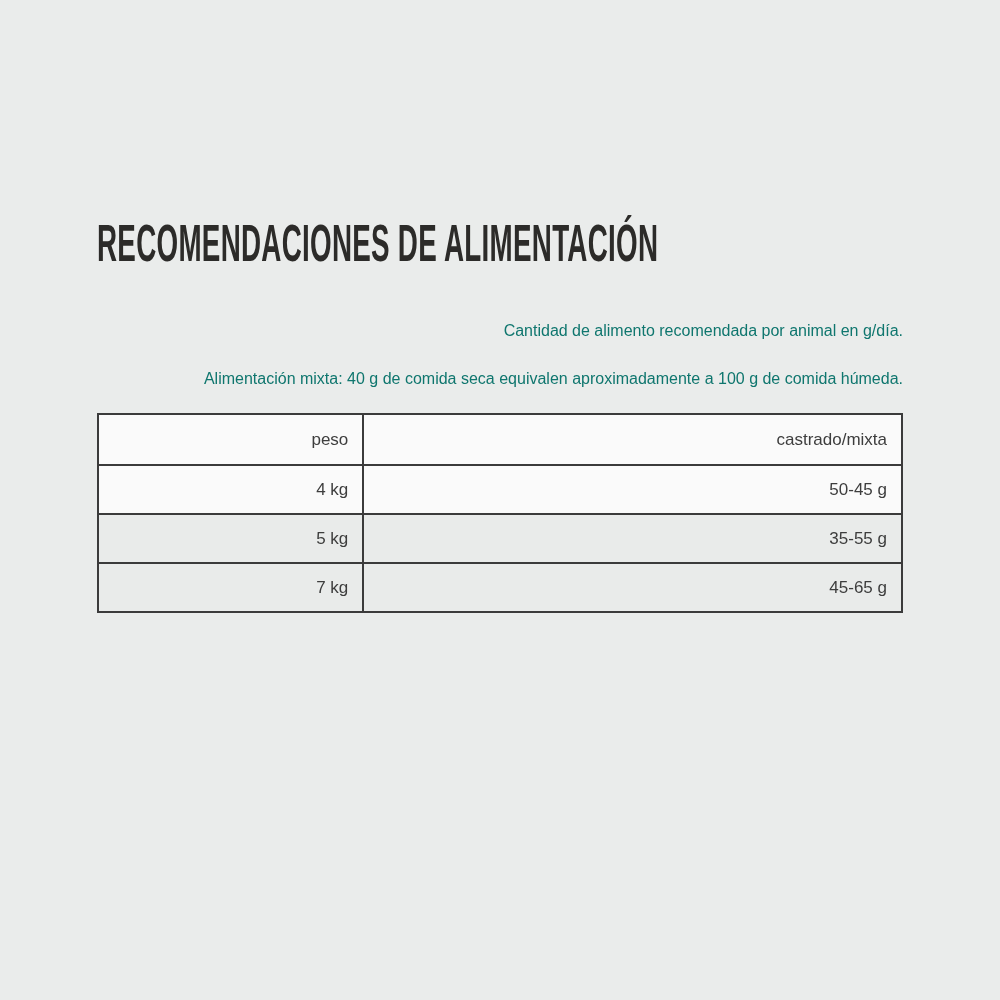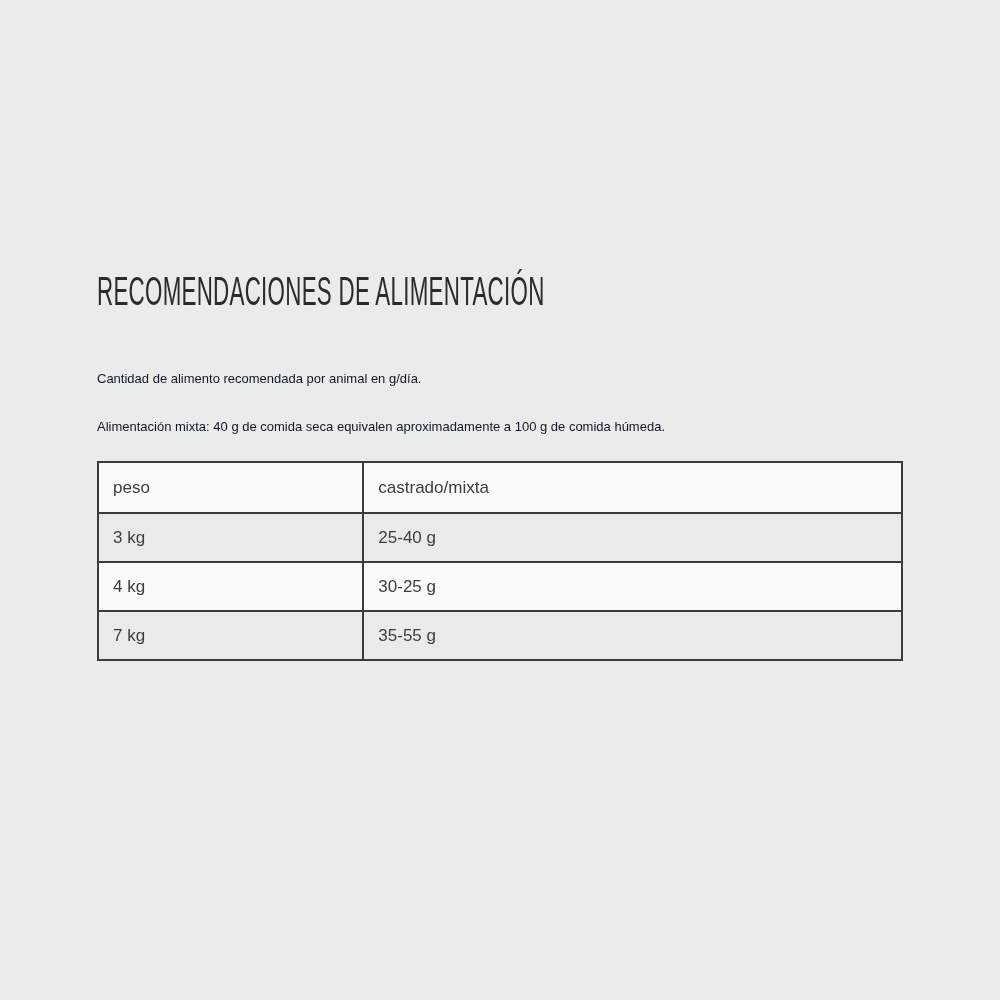--- a/index.html
+++ b/index.html
@@ -9,53 +9,53 @@
     background: #eaeceb;
     font-family: "Liberation Sans", sans-serif;
     overflow: hidden;
   }
   .content {
     width: 806px;
     margin: 0 auto;
     padding-top: 223px;
   }
   h2.section-heading {
-    font-size: 41px;
+    font-size: 51px;
     line-height: 41px;
-    font-weight: normal;
+    font-weight: bold;
     color: #2c2b29;
     margin-bottom: 54px;
     white-space: nowrap;
-    margin-top: 48px;
   }
   h2.section-heading .condensed {
     display: inline-block;
     transform: scaleX(0.545);
     transform-origin: 0 50%;
     letter-spacing: 0.5px;
   }
   p.intro {
-    font-size: 13px;
+    font-size: 16px;
     line-height: 26px;
-    color: #0f172a;
+    color: #0f766e;
     margin-bottom: 22px;
+    text-align: right;
   }
   table.feeding-table {
     width: 806px;
     border-collapse: collapse;
     margin-top: -1px;
   }
   table.feeding-table th,
   table.feeding-table td {
     border: 2px solid #3b3b3b;
     font-size: 17px;
     line-height: 19px;
     font-weight: normal;
     color: #3d3d3d;
-    text-align: left;
+    text-align: right;
     vertical-align: middle;
     padding: 14px 14px;
   }
   table.feeding-table th {
     padding: 15px 14px;
   }
   table.feeding-table th:first-child,
   table.feeding-table td:first-child {
     width: 33%;
   }
@@ -74,28 +74,28 @@
   <p class="intro">Alimentación mixta: 40 g de comida seca equivalen aproximadamente a 100 g de comida húmeda.</p>
 
   <table class="feeding-table">
     <thead>
       <tr class="row-light">
         <th>peso</th>
         <th>castrado/mixta</th>
       </tr>
     </thead>
     <tbody>
-      <tr class="row-dark">
-        <td>3 kg</td>
-        <td>25-40 g</td>
-      </tr>
       <tr class="row-light">
         <td>4 kg</td>
-        <td>30-25 g</td>
+        <td>50-45 g</td>
+      </tr>
+      <tr class="row-dark">
+        <td>5 kg</td>
+        <td>35-55 g</td>
       </tr>
       <tr class="row-dark">
         <td>7 kg</td>
-        <td>35-55 g</td>
+        <td>45-65 g</td>
       </tr>
     </tbody>
   </table>
 
 </div>
 
 </body></html>

